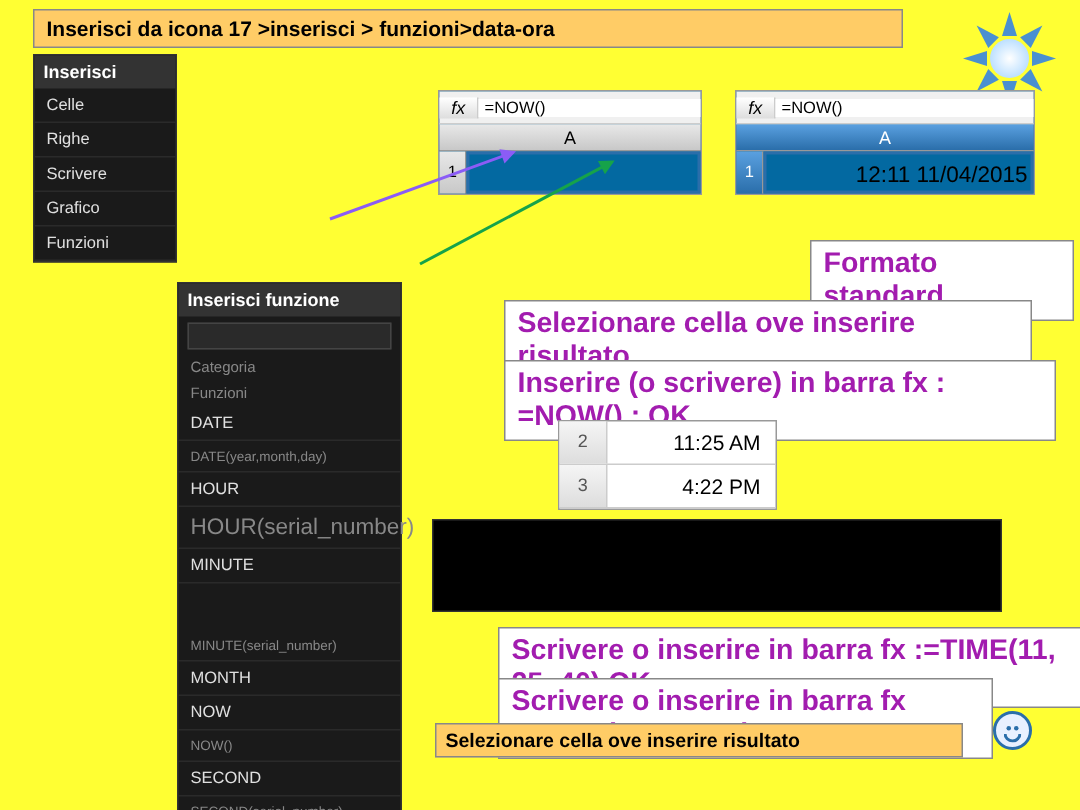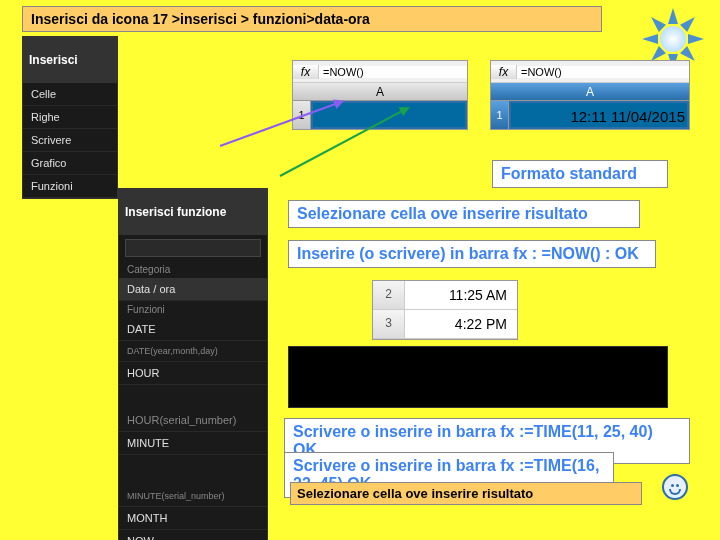--- a/index.html
+++ b/index.html
@@ -19,35 +19,36 @@
     font-weight: bold;
     font-size: 14px;
     color: #000;
   }
   .white-box {
     position: absolute;
     background: #fff;
     border: 1px solid #888;
     padding: 4px 8px;
     font-weight: bold;
-    font-size: 16px;
-    color: #3b82f6;
+    font-size: 19px;
+    color: #a21caf;
+    margin-left: 48px;
   }
   .dark-panel {
     position: absolute;
     background: #1a1a1a;
     border: 1px solid #333;
     color: #e0e0e0;
     font-size: 11px;
   }
   .dark-panel .header {
     background: #333;
     color: #fff;
     font-weight: bold;
-    padding: 16px 6px;
+    padding: 4px 6px;
     font-size: 12px;
   }
   .dark-panel .item {
     padding: 5px 8px;
     border-bottom: 1px solid #2a2a2a;
   }
   .dark-panel .section-label {
     padding: 3px 8px;
     font-size: 10px;
     color: #888;
@@ -225,30 +226,30 @@
   <div class="item">Righe</div>
   <div class="item">Scrivere</div>
   <div class="item">Grafico</div>
   <div class="item">Funzioni</div>
 </div>
 
 <div class="dark-panel" style="left:118px; top:188px; width:150px;">
   <div class="header">Inserisci funzione</div>
   <div style="background:#2a2a2a;height:18px;margin:4px 6px;border:1px solid #444;"></div>
   <div class="section-label">Categoria</div>
-  <div class="item" style="background:#333;">Data / ora</div>
   <div class="section-label">Funzioni</div>
   <div class="item">DATE</div>
   <div class="item" style="font-size:9px;color:#888;">DATE(year,month,day)</div>
   <div class="item">HOUR</div>
-  <div class="item" style="font-size:11px;color:#888;margin-top:24px;">HOUR(serial_number)</div>
+  <div class="item" style="font-size:15px;color:#888;">HOUR(serial_number)</div>
   <div class="item">MINUTE</div>
   <div class="item" style="font-size:9px;color:#888;margin-top:31px;">MINUTE(serial_number)</div>
   <div class="item">MONTH</div>
   <div class="item">NOW</div>
+  <div class="item" style="font-size:9px;color:#888;">NOW()</div>
   <div class="item">SECOND</div>
   <div class="item" style="font-size:9px;color:#888;">SECOND(serial_number)</div>
 
 </div>
 
 <div class="formula-bar" style="left:292px; top:60px; width:176px;">
   <div class="fx-row">
     <div class="fx-label">fx</div>
     <div class="fx-input">=NOW()</div>
   </div>

